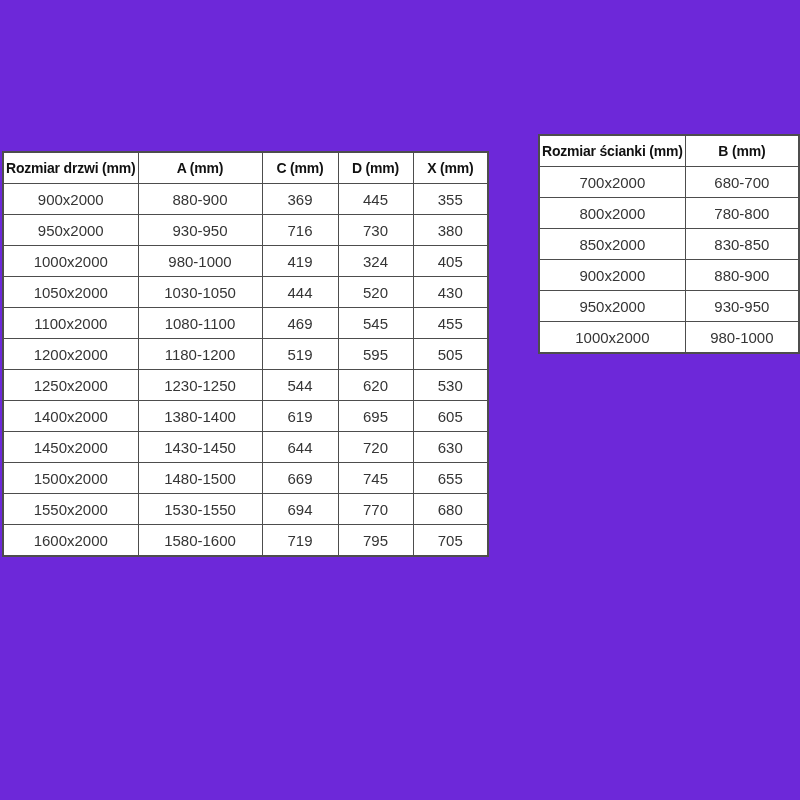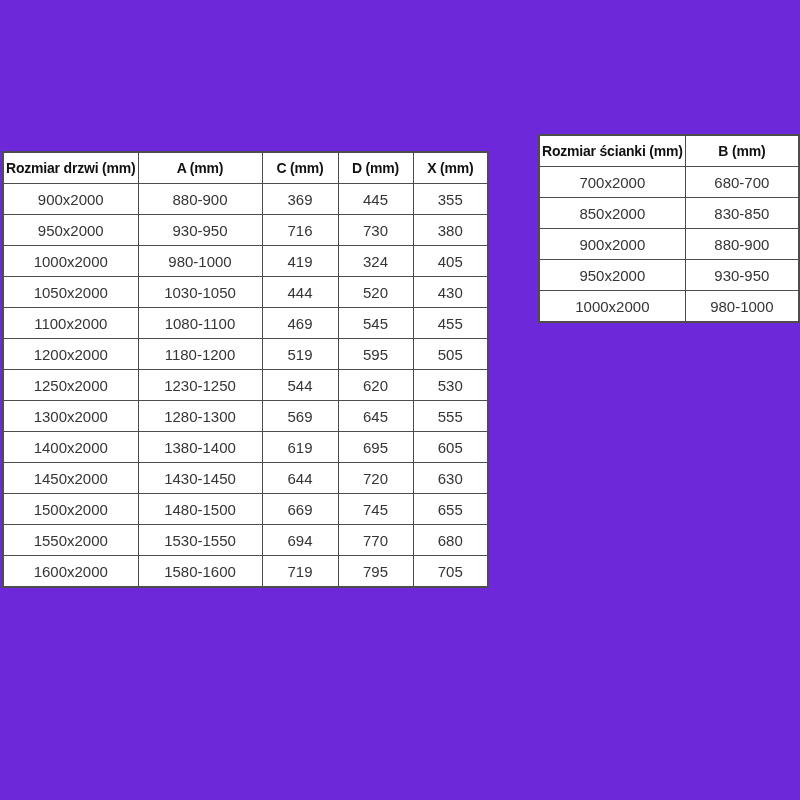--- a/index.html
+++ b/index.html
@@ -111,27 +111,20 @@
           <td>505</td>
         </tr>
         <tr>
           <td>1250x2000</td>
           <td>1230-1250</td>
           <td>544</td>
           <td>620</td>
           <td>530</td>
         </tr>
         <tr>
-          <td>1300x2000</td>
-          <td>1280-1300</td>
-          <td>569</td>
-          <td>645</td>
-          <td>555</td>
-        </tr>
-        <tr>
           <td>1400x2000</td>
           <td>1380-1400</td>
           <td>619</td>
           <td>695</td>
           <td>605</td>
         </tr>
         <tr>
           <td>1450x2000</td>
           <td>1430-1450</td>
           <td>644</td>
@@ -171,20 +164,24 @@
           <th>Rozmiar ścianki (mm)</th>
           <th>B (mm)</th>
         </tr>
       </thead>
       <tbody>
         <tr>
           <td>700x2000</td>
           <td>680-700</td>
         </tr>
         <tr>
+          <td>800x2000</td>
+          <td>780-800</td>
+        </tr>
+        <tr>
           <td>850x2000</td>
           <td>830-850</td>
         </tr>
         <tr>
           <td>900x2000</td>
           <td>880-900</td>
         </tr>
         <tr>
           <td>950x2000</td>
           <td>930-950</td>

